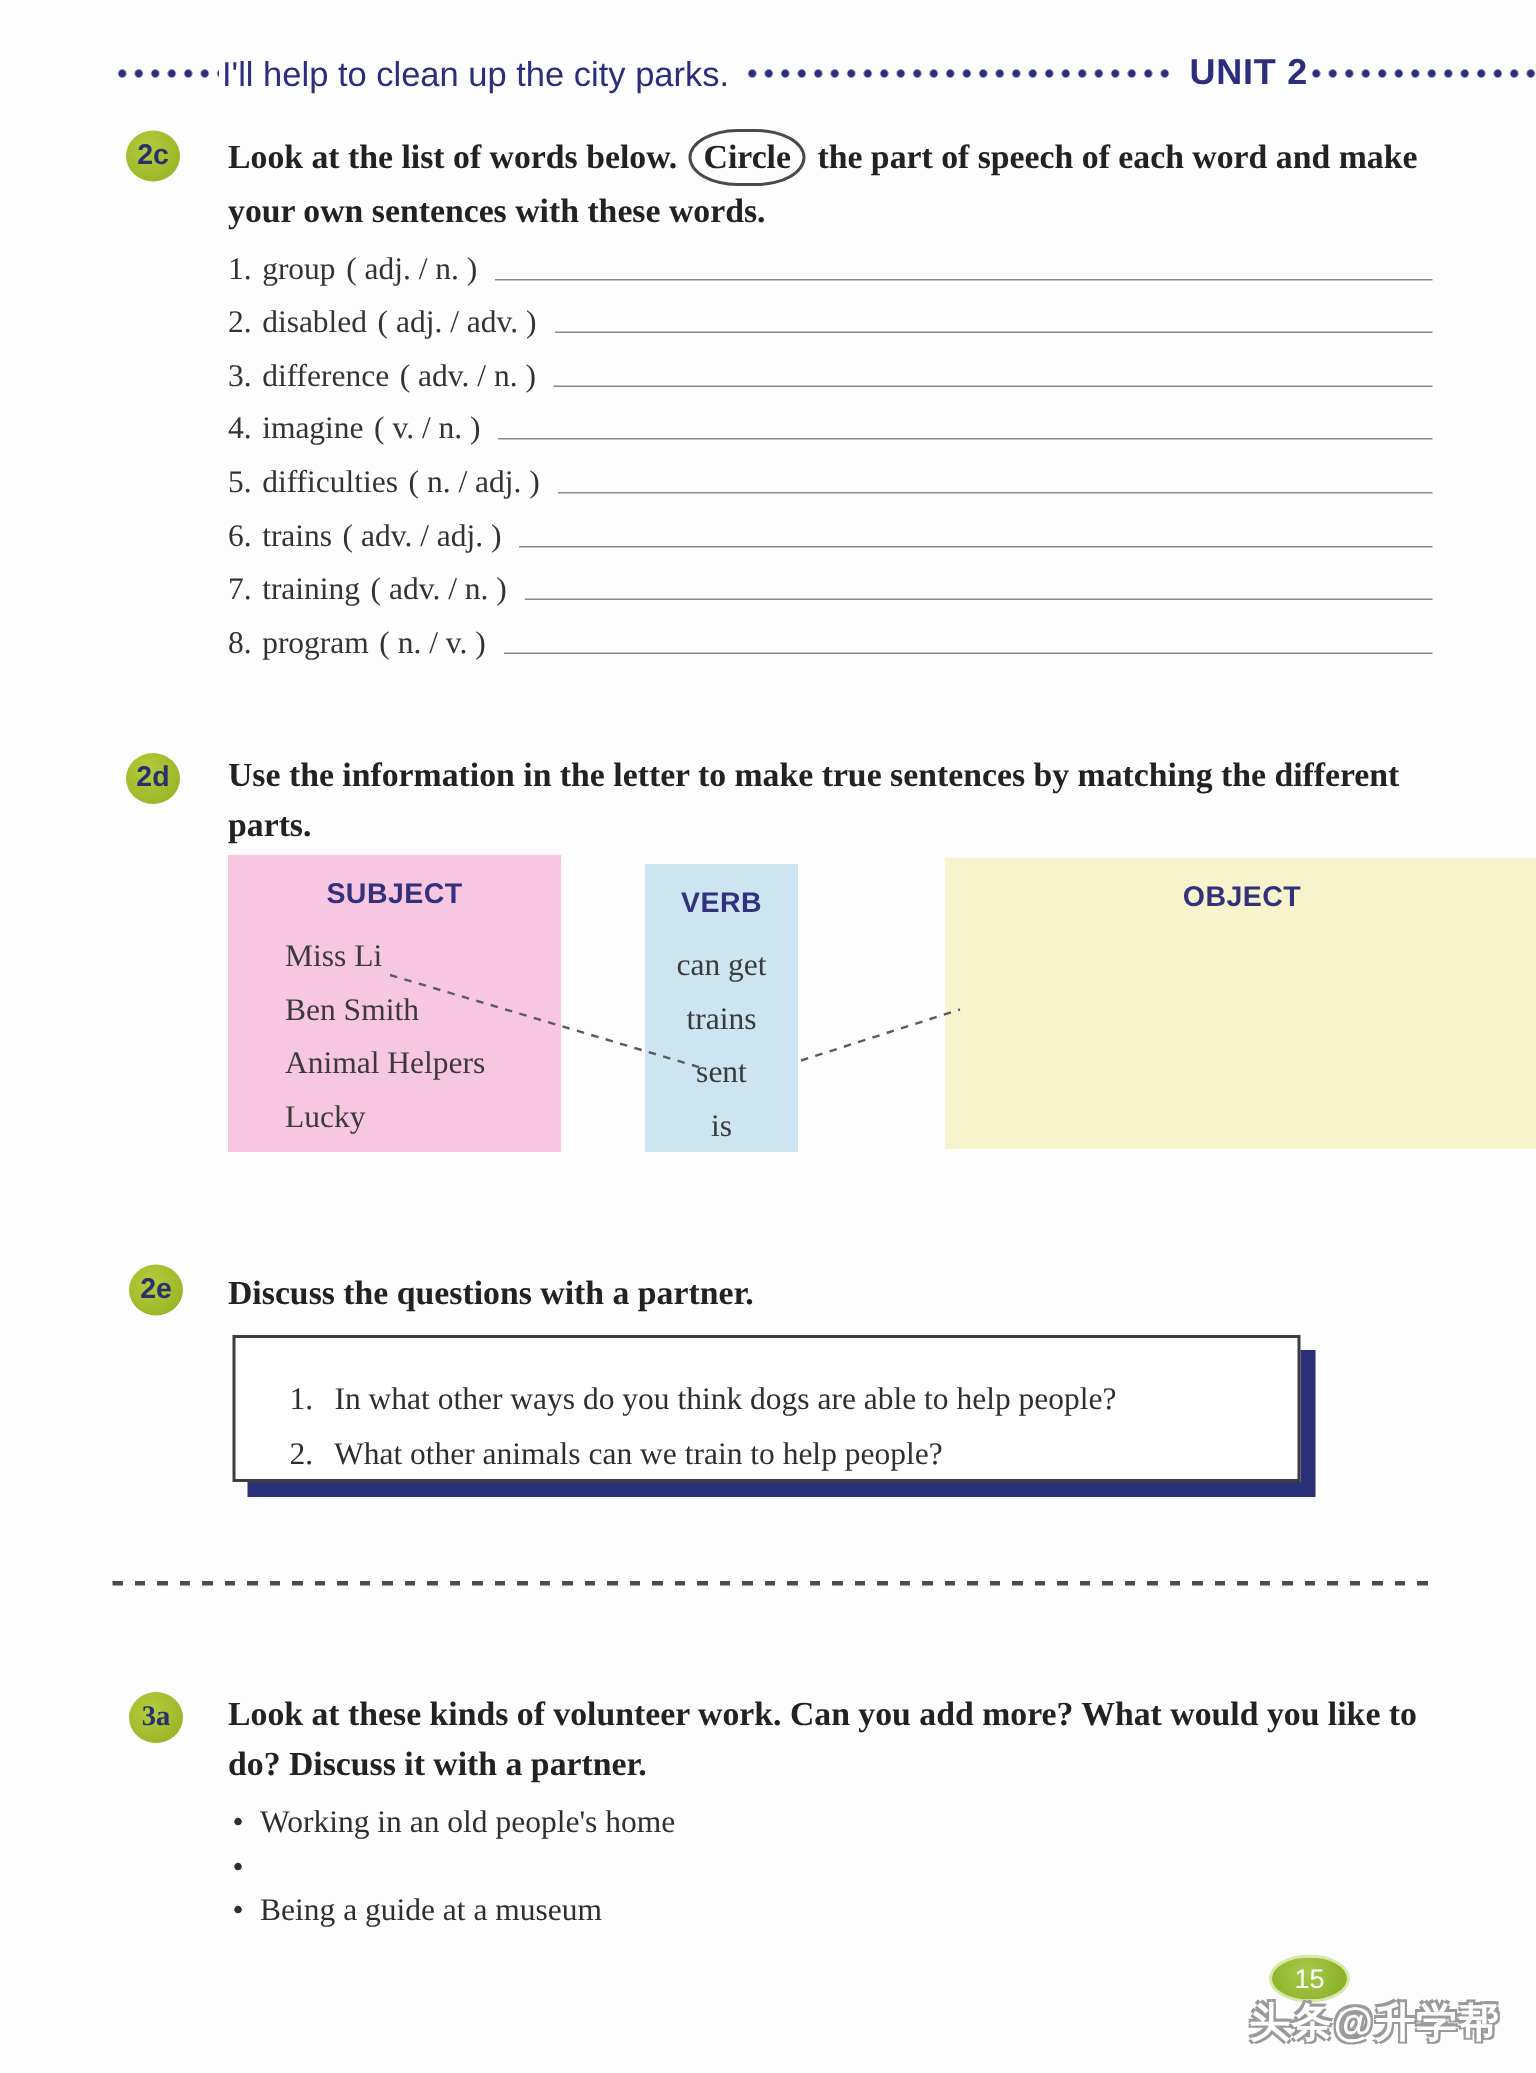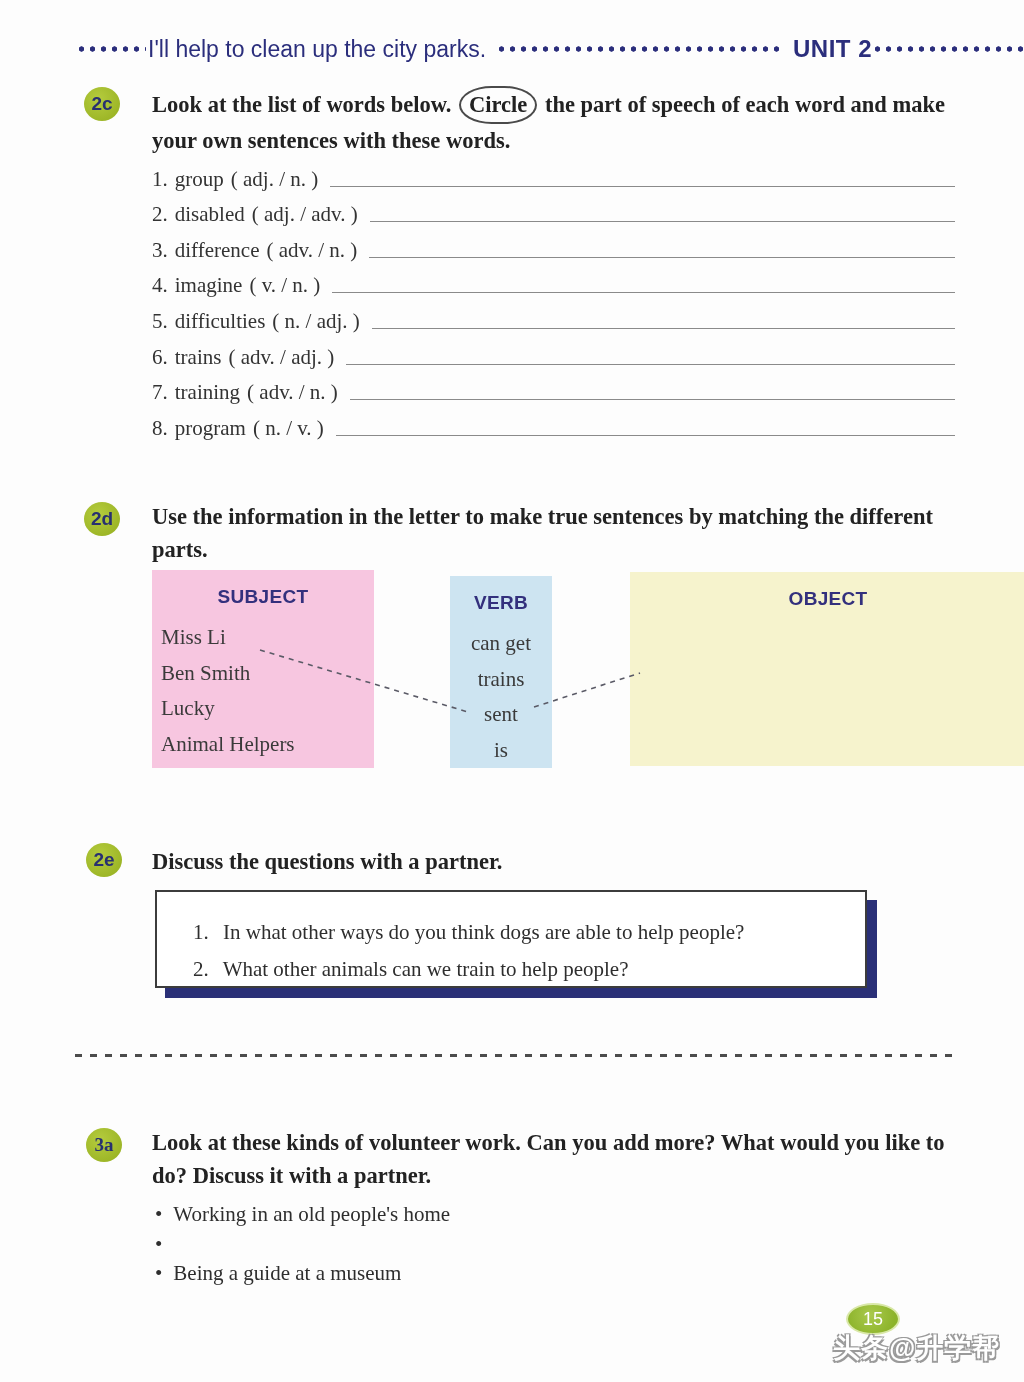--- a/index.html
+++ b/index.html
@@ -42,22 +42,22 @@
   .word-pos{margin-left:7px;white-space:nowrap;}
   .answer-blank{flex:1;margin:0 0 5px 12px;border-bottom:1.5px solid #8a8a8a;height:1px;}
   
   .col-box{position:absolute;font-size:21px;color:#3a3a3a;}
   .col-box .col-header{
     font-family:"Liberation Sans", sans-serif;font-weight:bold;font-size:19px;color:#33307d;
     text-align:center;padding-top:16px;letter-spacing:.3px;
   }
   .col-items{list-style:none;margin:12px 0 0 0;padding:0;line-height:35.5px;}
   .subject-box{left:152px;top:570px;width:222px;height:198px;background:#f7c6e0;}
-  .subject-box .col-items{padding-left:9px;}
-  .verb-box{left:450px;top:576px;width:102px;height:192px;background:#cde4f1;text-align:center;}
+  .subject-box .col-items{padding-left:38px;}
+  .verb-box{left:430px;top:576px;width:102px;height:192px;background:#cde4f1;text-align:center;}
   .object-box{left:630px;top:572px;width:396px;height:194px;background:#f6f3cd;}
   .object-box .col-items{padding-left:22px;}
   .match-svg{position:absolute;left:150px;top:560px;pointer-events:none;}
   .match-line{stroke:#5a5a66;stroke-width:1.6;stroke-dasharray:5 5;fill:none;}
   
   .question-box{
     position:absolute;left:155px;top:890px;width:712px;height:98px;
     background:#fff;border:2px solid #3c3c3c;box-shadow:10px 10px 0 0 #2a3077;
     padding:22px 0 0 36px;box-sizing:border-box;
   }
@@ -159,22 +159,22 @@
   </div>
 
   <div class="badge" style="left:84px;top:502px;">2d</div>
   <div class="instr" style="top:500px;width:800px;">Use the information in the letter to make true sentences by matching the different parts.</div>
 
   <div class="col-box subject-box">
     <div class="col-header">SUBJECT</div>
     <ul class="col-items">
       <li>Miss Li</li>
       <li>Ben Smith</li>
+      <li>Animal Helpers</li>
       <li>Lucky</li>
-      <li>Animal Helpers</li>
     </ul>
   </div>
 
   <div class="col-box verb-box">
     <div class="col-header">VERB</div>
     <ul class="col-items">
       <li>can get</li>
       <li>trains</li>
       <li>sent</li>
       <li>is</li>

